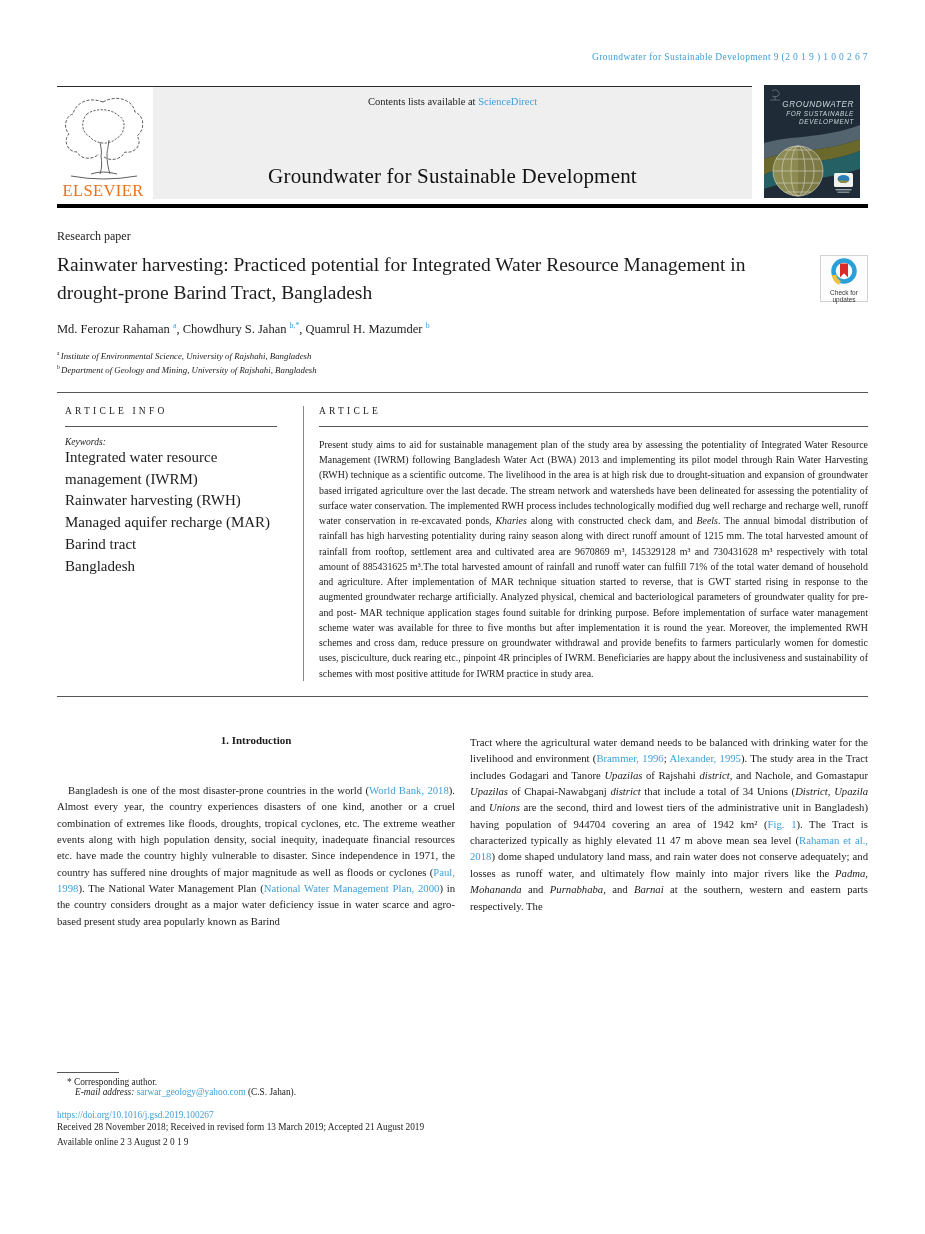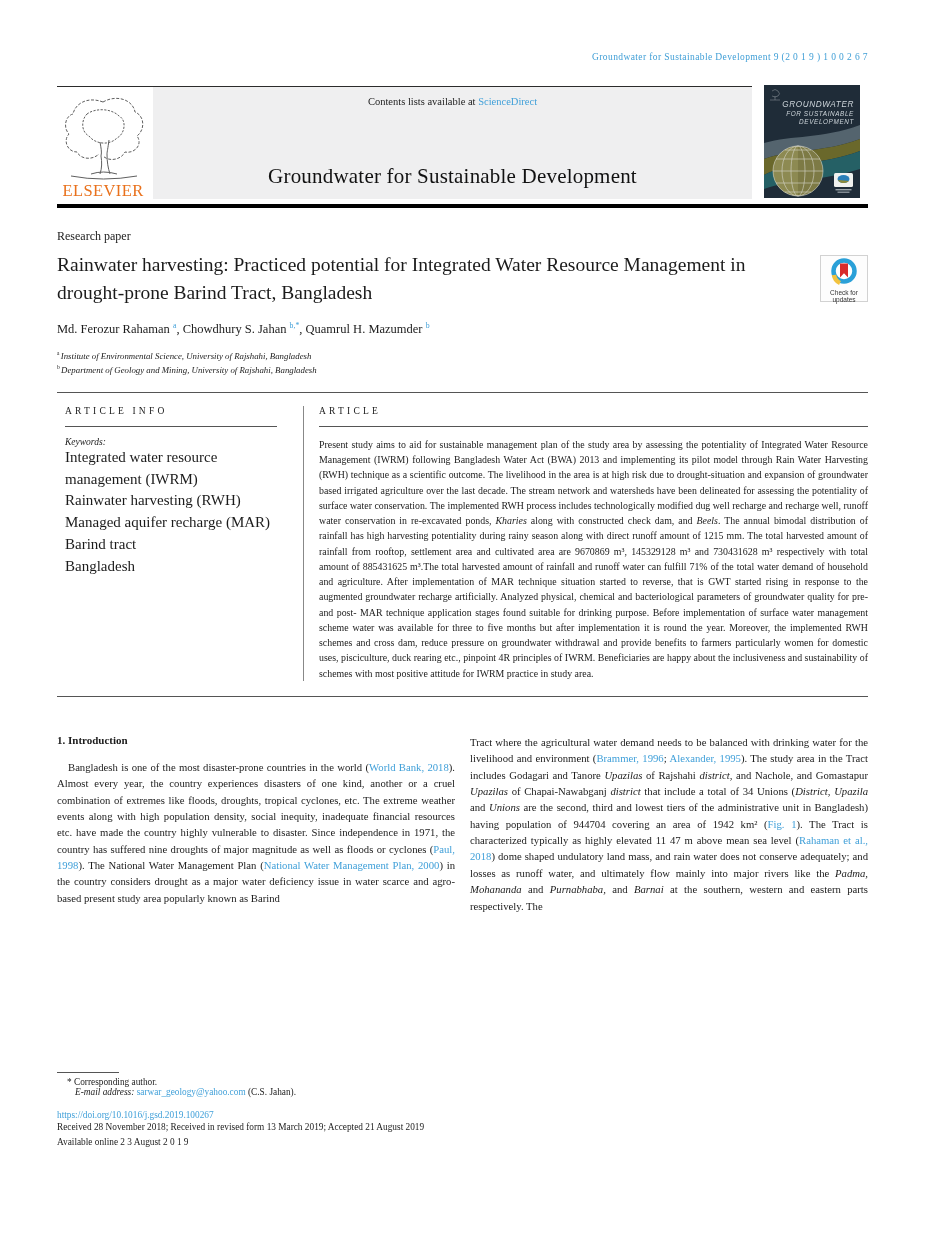--- a/index.html
+++ b/index.html
@@ -52,21 +52,21 @@
   .info-col { width: 212px; flex-shrink: 0; }
   .abstract-col { flex: 1; margin-left: 26px; padding-left: 15px; border-left: 1px solid #888; }
   .col-heading { font-size: 9.5px; letter-spacing: 3.2px; }
   .col-rule { border: 0; border-top: 1px solid #555; margin: 10px 0 10px 0; }
   .keywords-label { font-style: italic; font-size: 9.5px; }
   .keywords-list { font-size: 15px; line-height: 1.45; }
   .abstract-text { font-size: 9.9px; line-height: 1.54; text-align: justify; }
   
   .intro { display: flex; gap: 15px; margin-top: 37px; }
   .intro .col { flex: 1; }
-  .section-heading { font-size: 11px; font-weight: bold; margin-bottom: 13px; }
+  .section-heading { font-size: 11px; font-weight: bold; margin-bottom: 36px; text-align: center; }
   .body-par { font-size: 10.7px; line-height: 1.53; text-align: justify; }
   .body-par.indent { text-indent: 11px; }
   
   .bottom-block { position: absolute; left: 57px; right: 57px; bottom: 84px; }
   .footnote-rule { width: 62px; border: 0; border-top: 1px solid #555; margin-bottom: 4px; }
   .footnote-line1 { font-size: 9.3px; padding-left: 10px; }
   .footnote-line2 { font-size: 9.3px; padding-left: 18px; }
   .doi-line { margin-top: 13px; font-size: 9.3px; }
   .footer-line { font-size: 9.3px; line-height: 1.6; }
   .seg-link { color: #41a0d9; cursor: pointer; }

